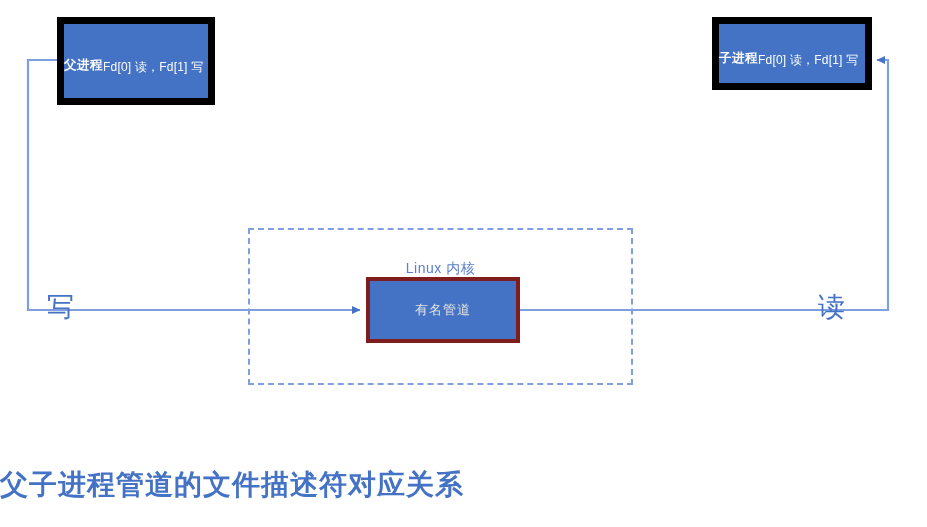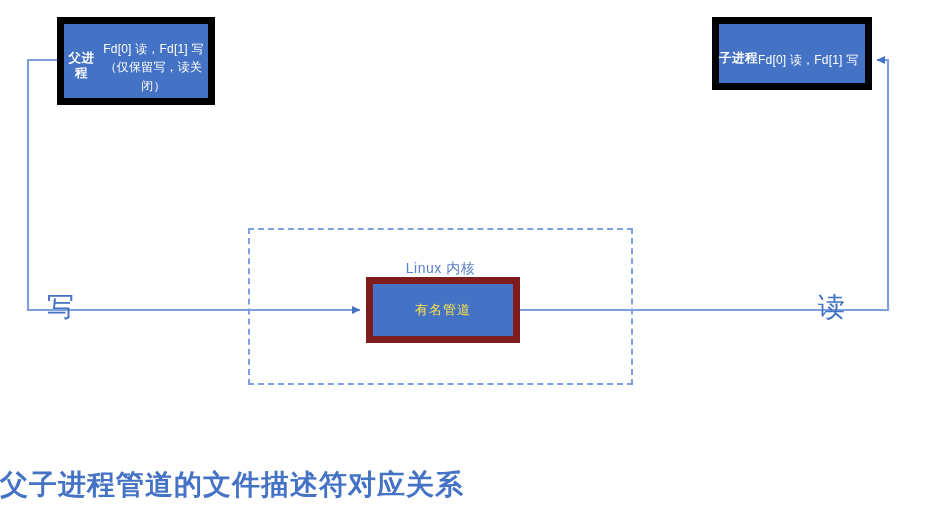--- a/index.html
+++ b/index.html
@@ -66,23 +66,23 @@
     color: #5B7FCB;
     letter-spacing: 0.5px;
   }
   #named-pipe {
     position: absolute;
     left: 366px;
     top: 277px;
     width: 154px;
     height: 66px;
     background: #4472C4;
-    border: 7px solid #7f1d1d;
+    border: 4px solid #7f1d1d;
     box-sizing: border-box;
-    color: #fde047;
+    color: #e5e5e5;
     font-size: 13px;
     display: flex;
     align-items: center;
     justify-content: center;
     letter-spacing: 1px;
   }
 
   #svg-connectors {
     position: absolute;
     left: 0; top: 0;
@@ -134,21 +134,20 @@
 
   <div id="kernel-region"></div>
   <div id="kernel-label">Linux 内核</div>
 
   <div id="named-pipe">有名管道</div>
 
   <div id="parent-process" class="proc-box">
     <div class="proc-title">父进程</div>
     <div class="proc-body">
       <div>Fd[0] 读，Fd[1] 写</div>
-      <div>（仅保留写，读关闭）</div>
     </div>
   </div>
 
   <div id="child-process" class="proc-box">
     <div class="proc-title">子进程</div>
     <div class="proc-body">
       <div>Fd[0] 读，Fd[1] 写</div>
     </div>
   </div>
 

